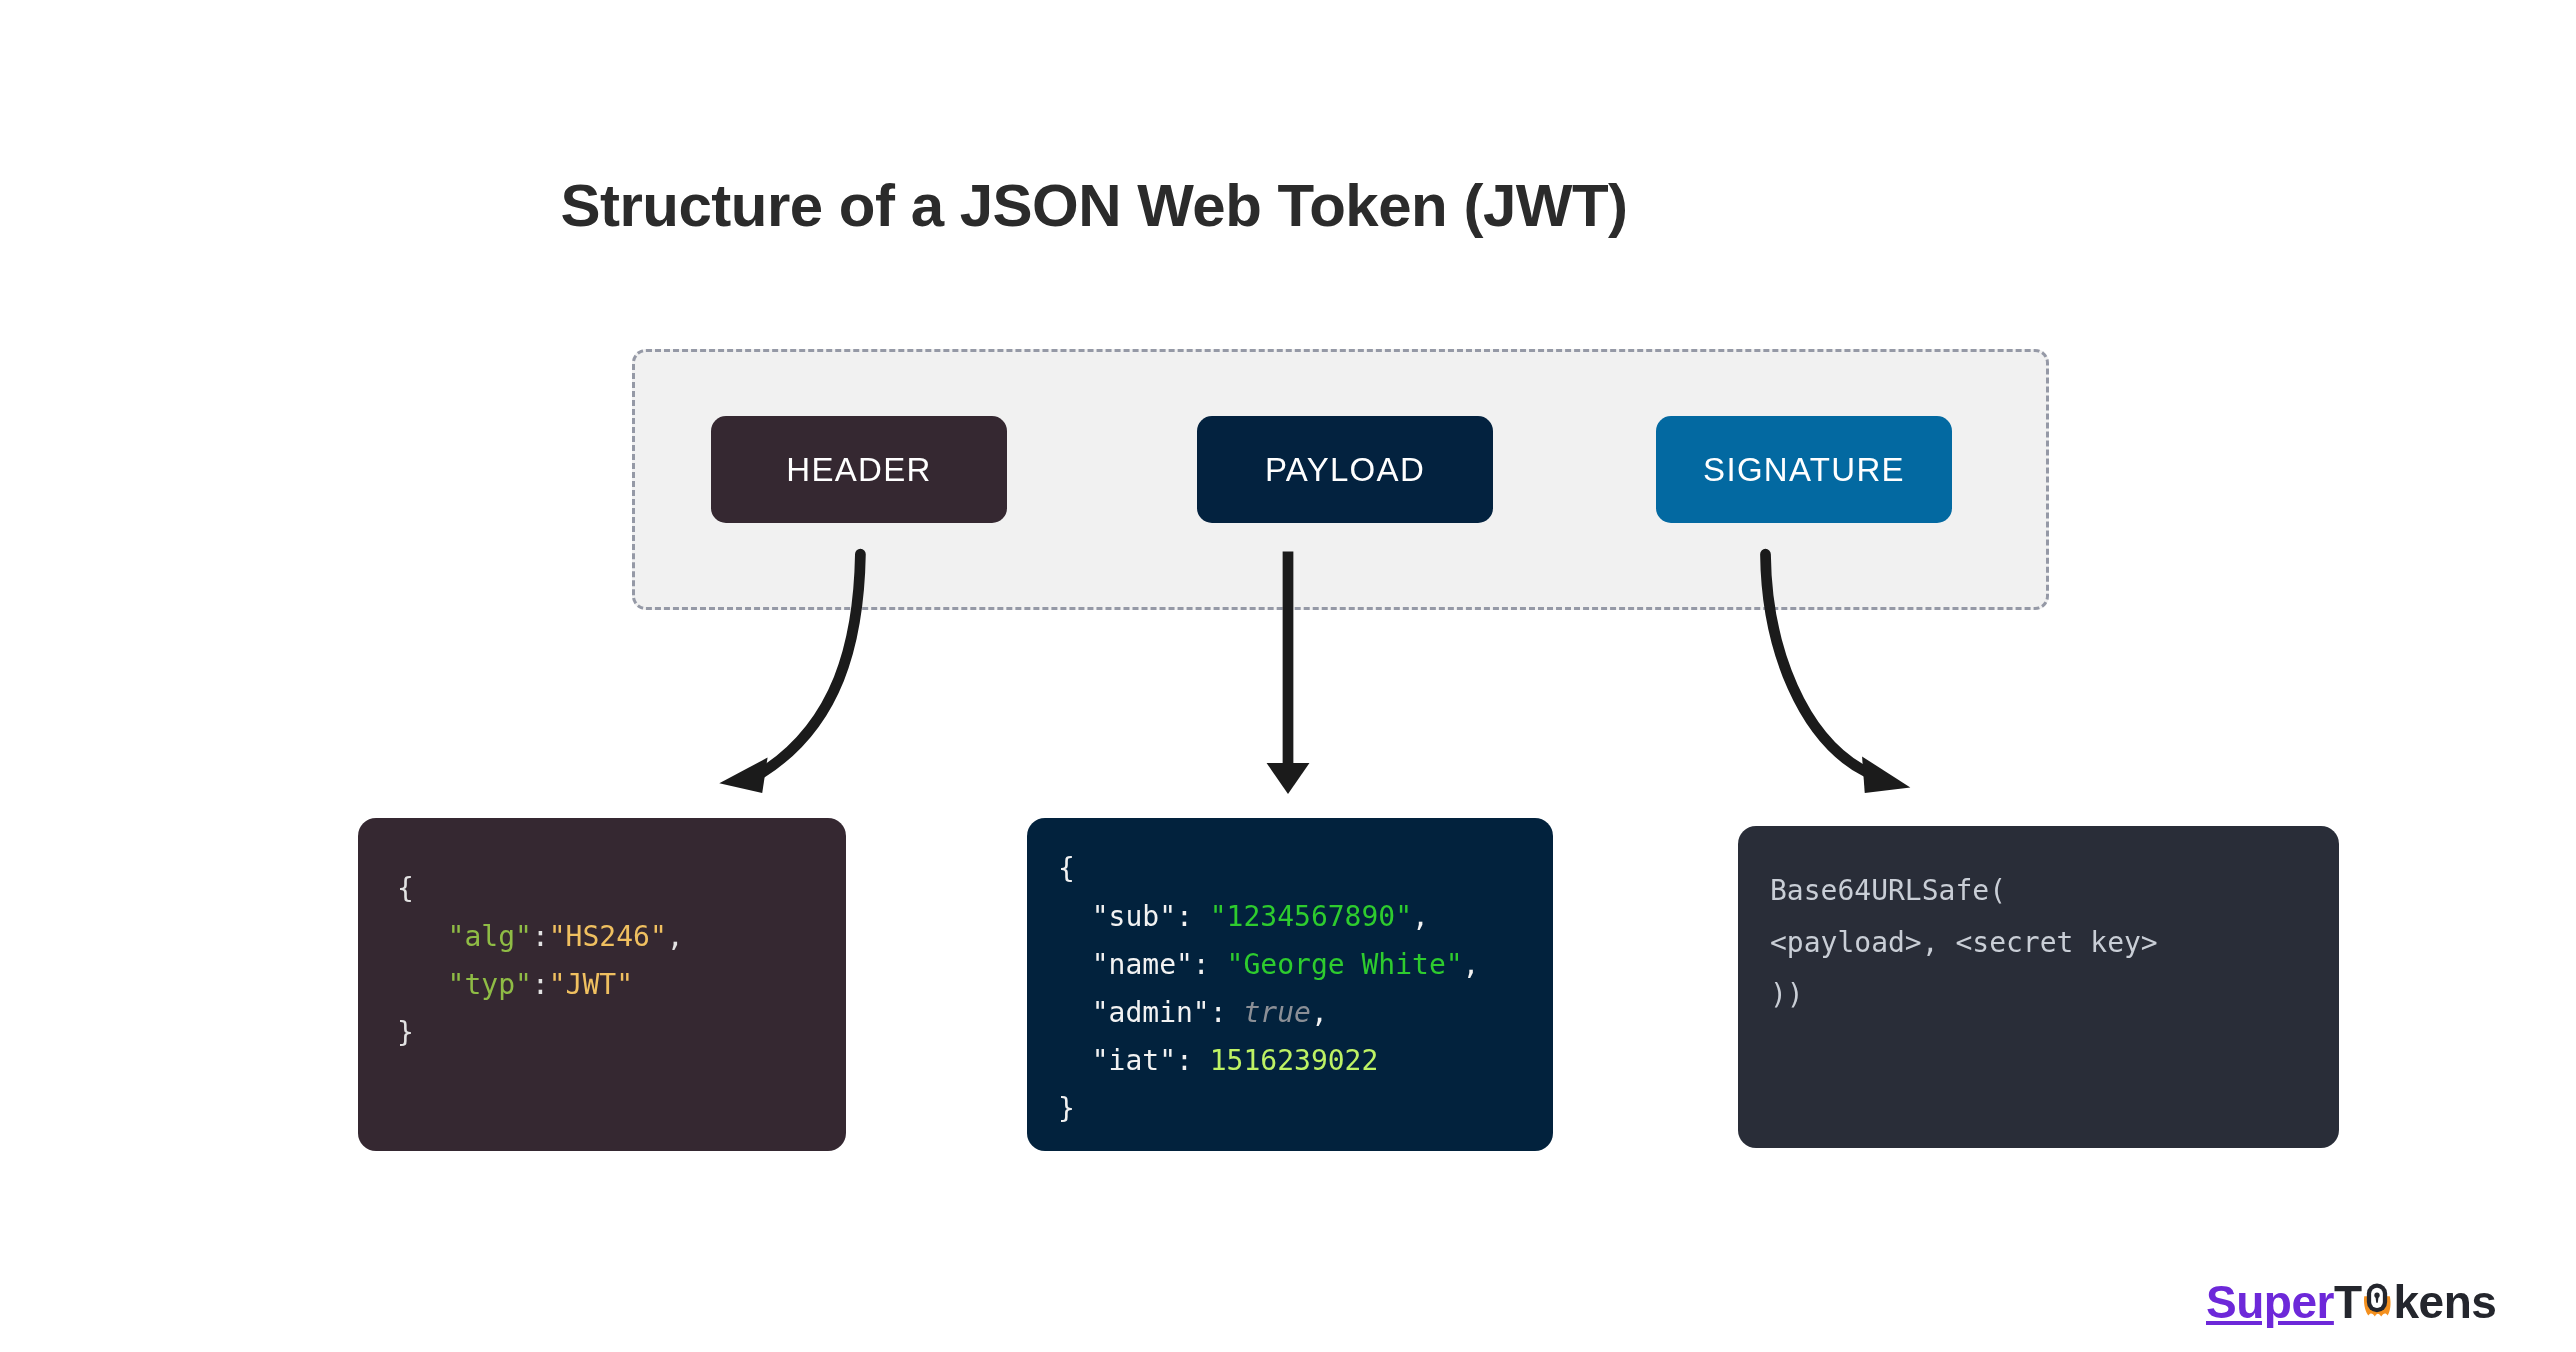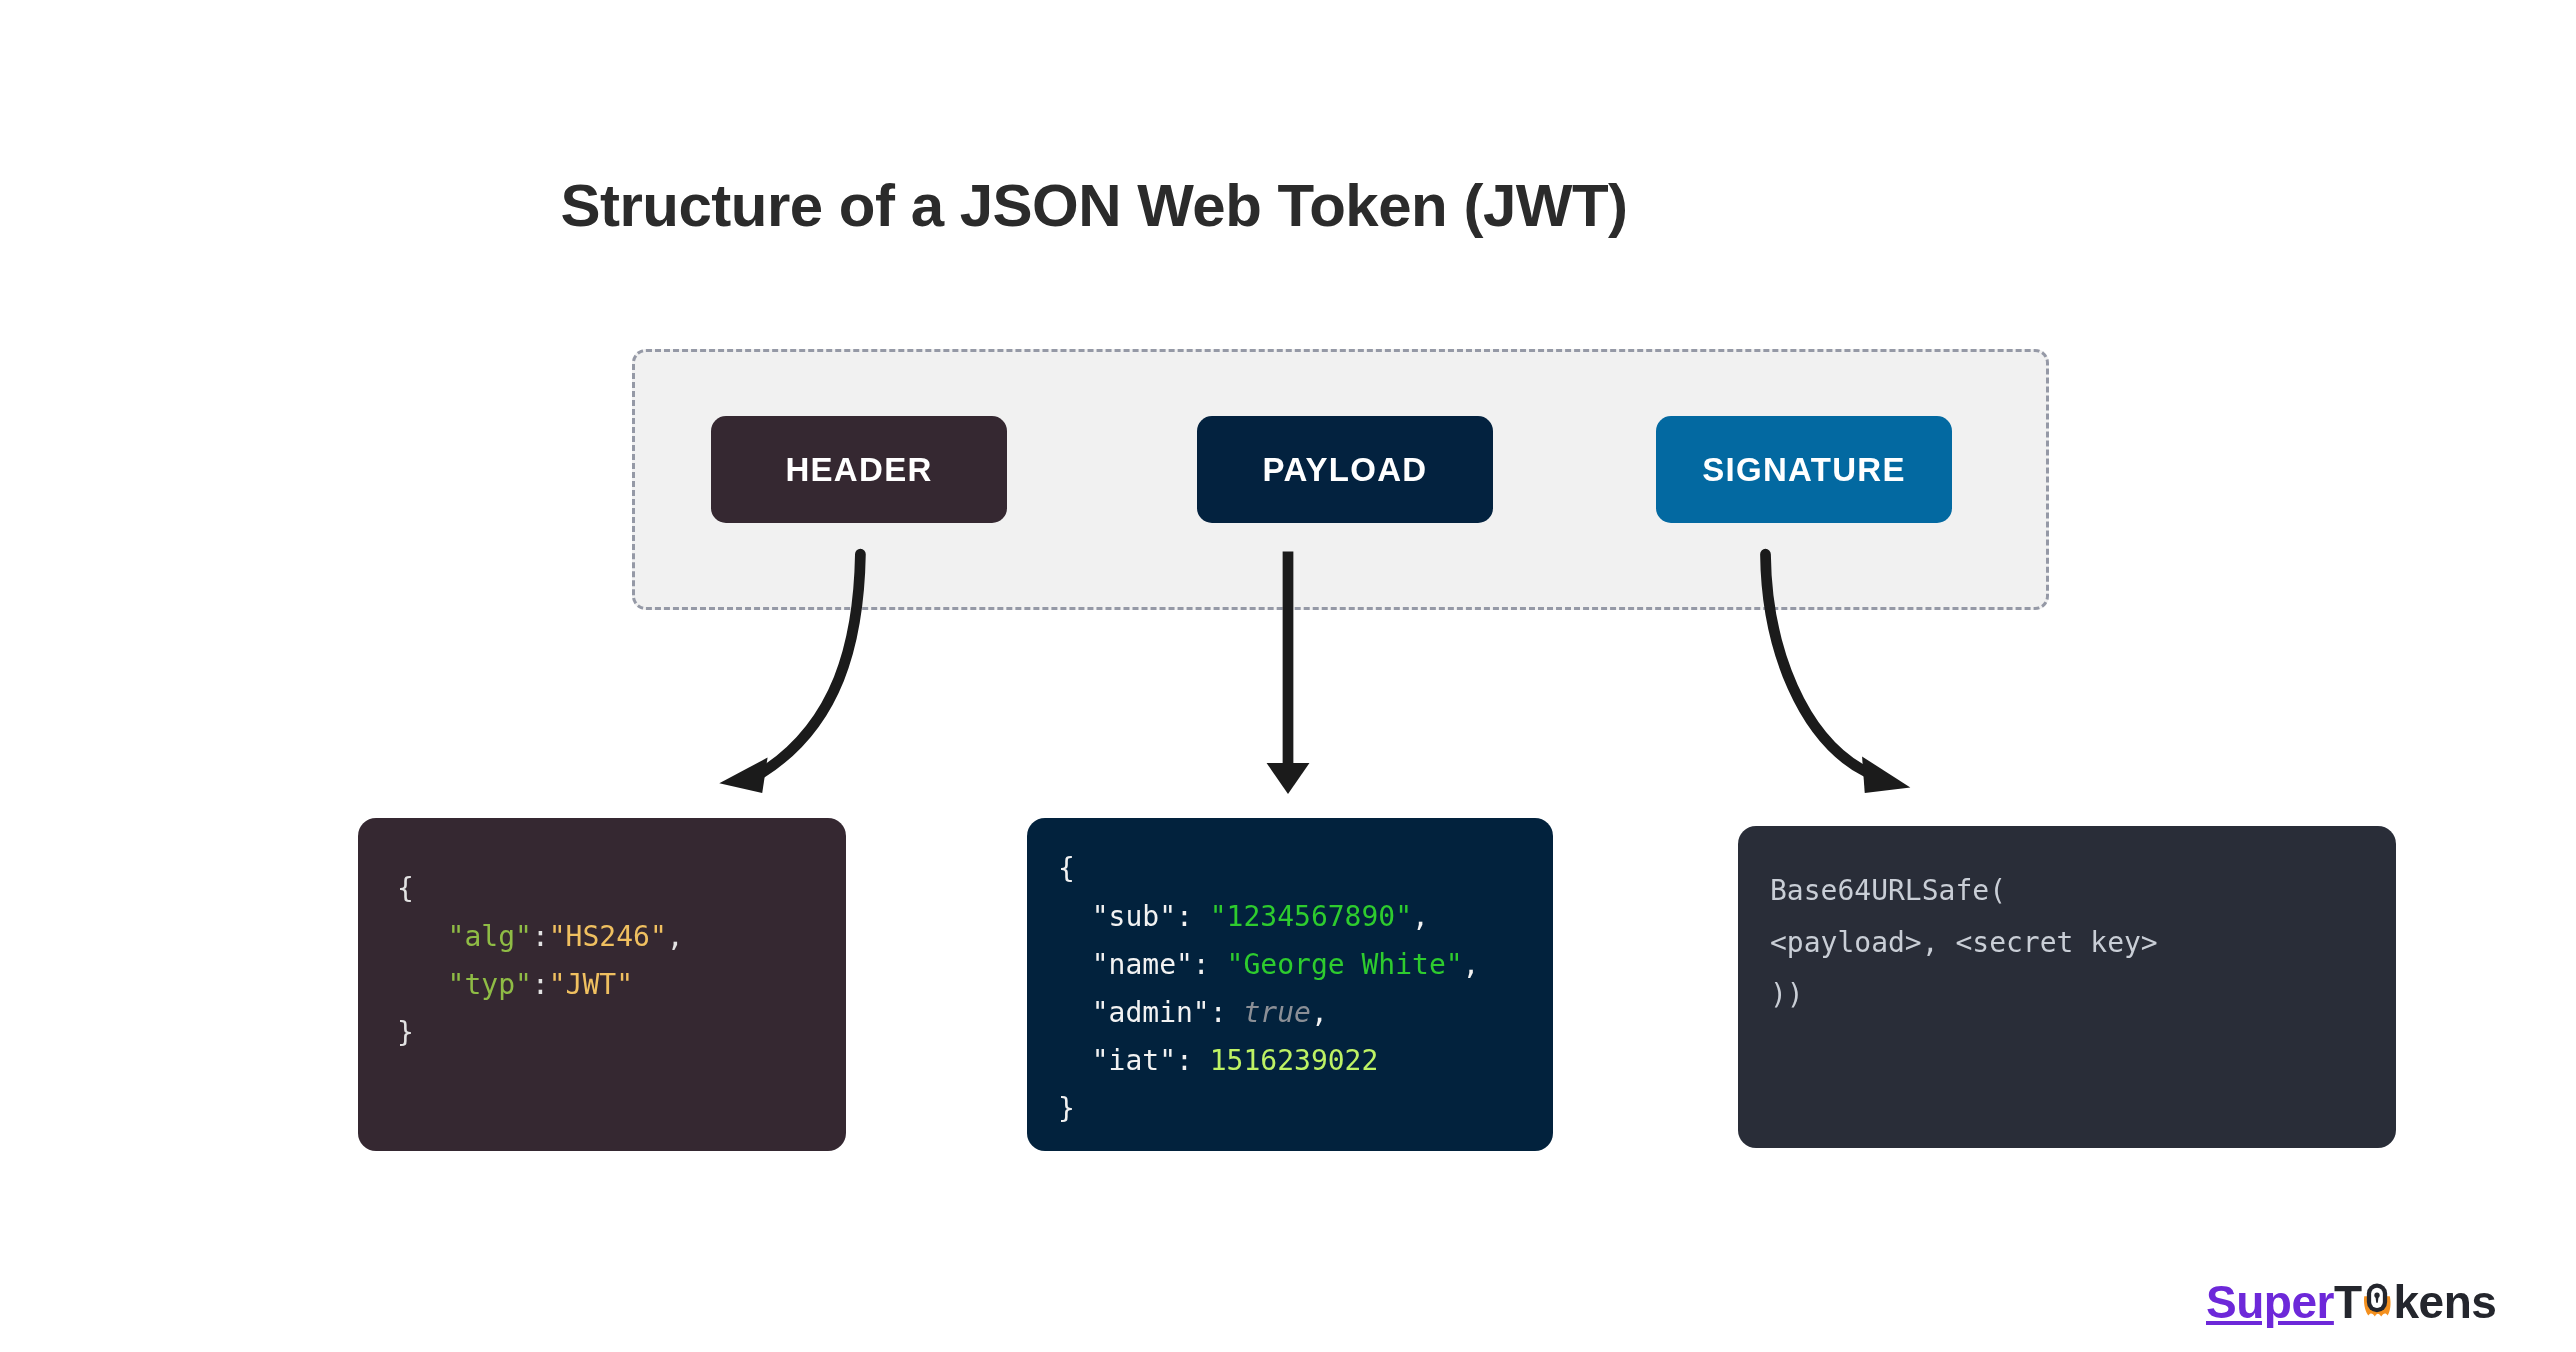--- a/index.html
+++ b/index.html
@@ -48,21 +48,21 @@
     position: absolute;
     top: 416px;
     width: 296px;
     height: 107px;
     border-radius: 15px;
     display: flex;
     align-items: center;
     justify-content: center;
     color: #ffffff;
     font-size: 33px;
-    font-weight: bold;
+    font-weight: normal;
     letter-spacing: 1.3px;
     font-family: "Liberation Sans", "DejaVu Sans", sans-serif;
   }
   #pill-header    { left: 711px; background: #352831; }
   #pill-payload   { left: 1197px; background: #03223f; }
   #pill-signature { left: 1656px; background: #0369a1; text-align: right; }
 
   
   #arrows-layer {
     position: absolute;
@@ -88,21 +88,21 @@
     left: 358px;  top: 818px;  width: 488px;  height: 333px;
     background: #352831;
     padding: 47px 0 0 39px;
   }
   #card-payload {
     left: 1027px; top: 818px;  width: 526px;  height: 333px;
     background: #02223d;
     padding: 27px 0 0 31px;
   }
   #card-signature {
-    left: 1738px; top: 826px;  width: 658px;  height: 322px;
+    left: 1738px; top: 826px;  width: 601px;  height: 322px;
     background: #292d38;
     padding: 39px 0 0 32px;
     line-height: 52px;
   }
 
   
   .tok-punct  { color: #e3e3e3; }
   .tok-key-g  { color: #8fbc45; }
   .tok-val-o  { color: #f0c060; }
   .tok-key-w  { color: #f2f2f2; }

